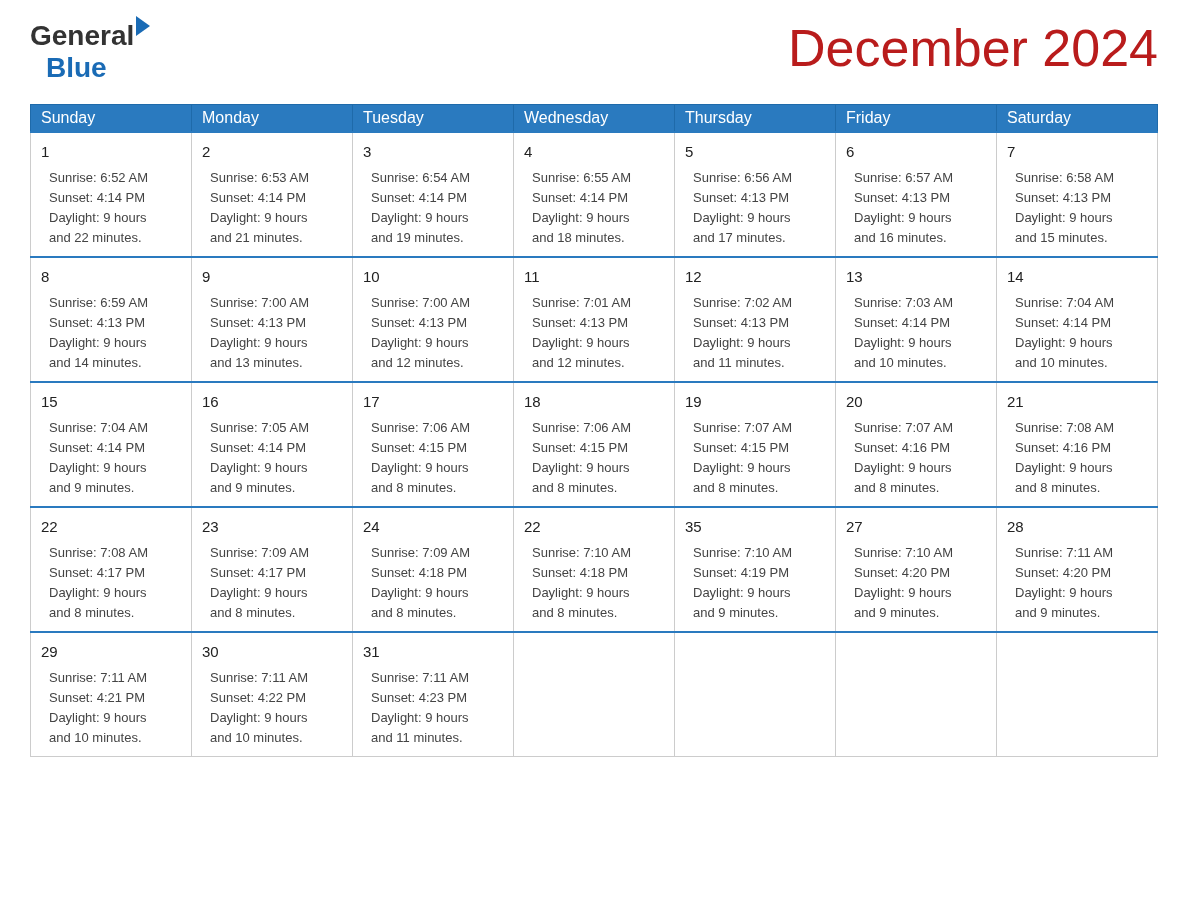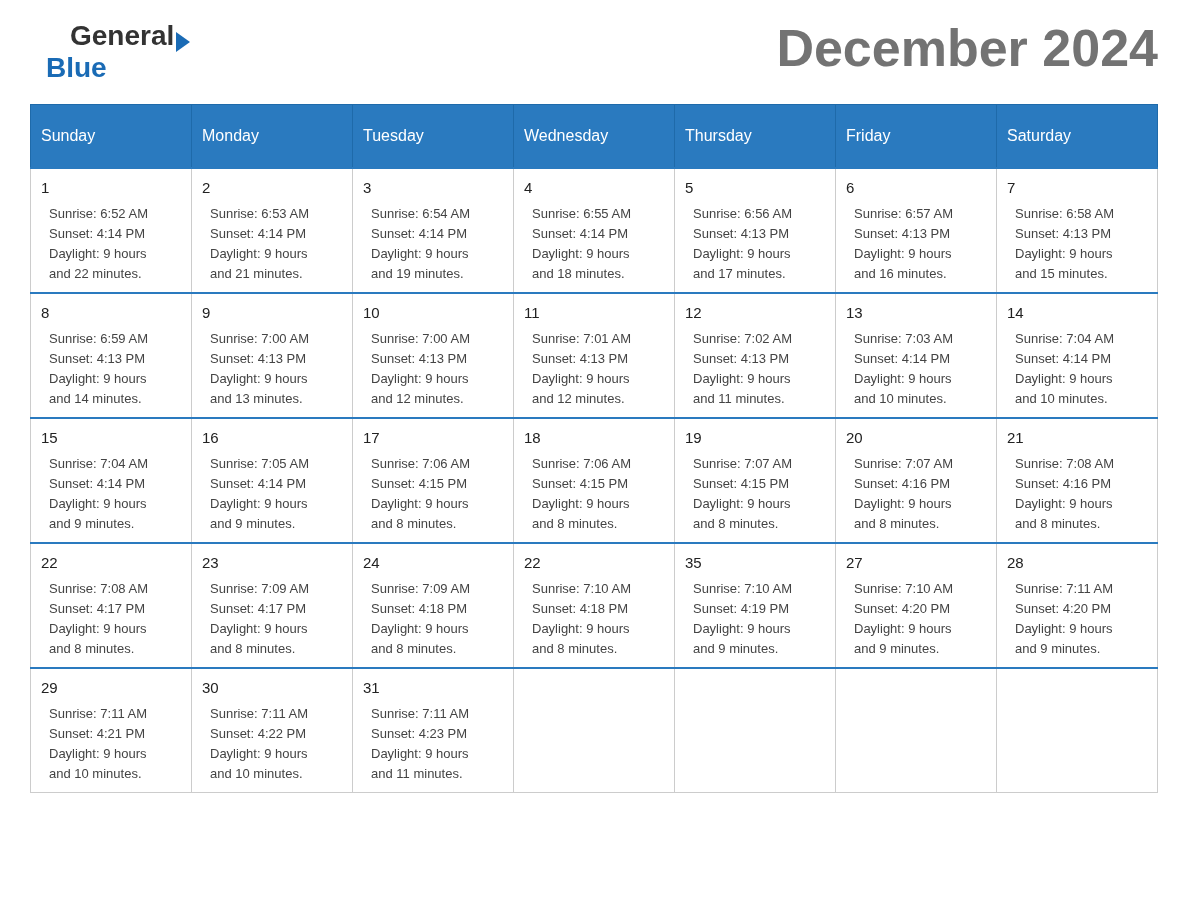--- a/index.html
+++ b/index.html
@@ -29,54 +29,53 @@
       border-bottom: 10px solid transparent;
       margin-left: 2px;
       margin-top: -4px;
     }
     .logo-wrapper {
       display: flex;
       flex-direction: column;
     }
     .logo-line1 {
       display: flex;
-      align-items: flex-end;
-      margin-left: 40px;
+      align-items: flex-start;
     }
     .logo-line2 {
       font-size: 28px;
       font-weight: bold;
       color: #1a6bb5;
       margin-left: 16px;
     }
     .title-area {
       text-align: right;
     }
     .month-title {
       font-size: 52px;
-      font-weight: bold;
-      color: #737373;
+      font-weight: normal;
+      color: #b91c1c;
       line-height: 1.1;
     }
     .location-title {
       font-size: 22px;
       color: #555;
       margin-top: 4px;
     }
     .calendar-table {
       width: 100%;
       border-collapse: collapse;
       border: 1px solid #aaa;
     }
     .calendar-table th {
       background-color: #2a7abf;
       color: #fff;
       font-size: 16px;
       font-weight: normal;
-      padding: 22px 10px;
+      padding: 4px 10px;
       text-align: left;
       border: 1px solid #1e6aaa;
     }
     .calendar-table td {
       vertical-align: top;
       padding: 8px 10px;
       border: 1px solid #ccc;
       width: calc(100% / 7);
       min-height: 110px;
       height: 110px;

